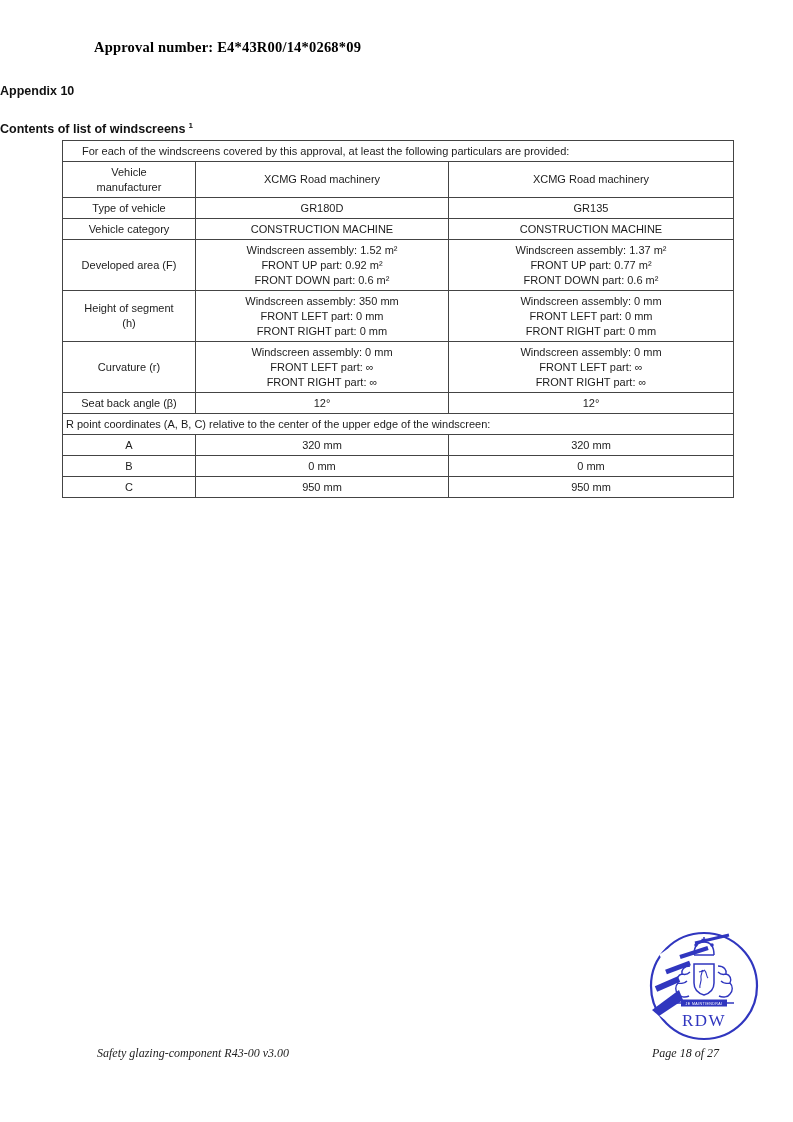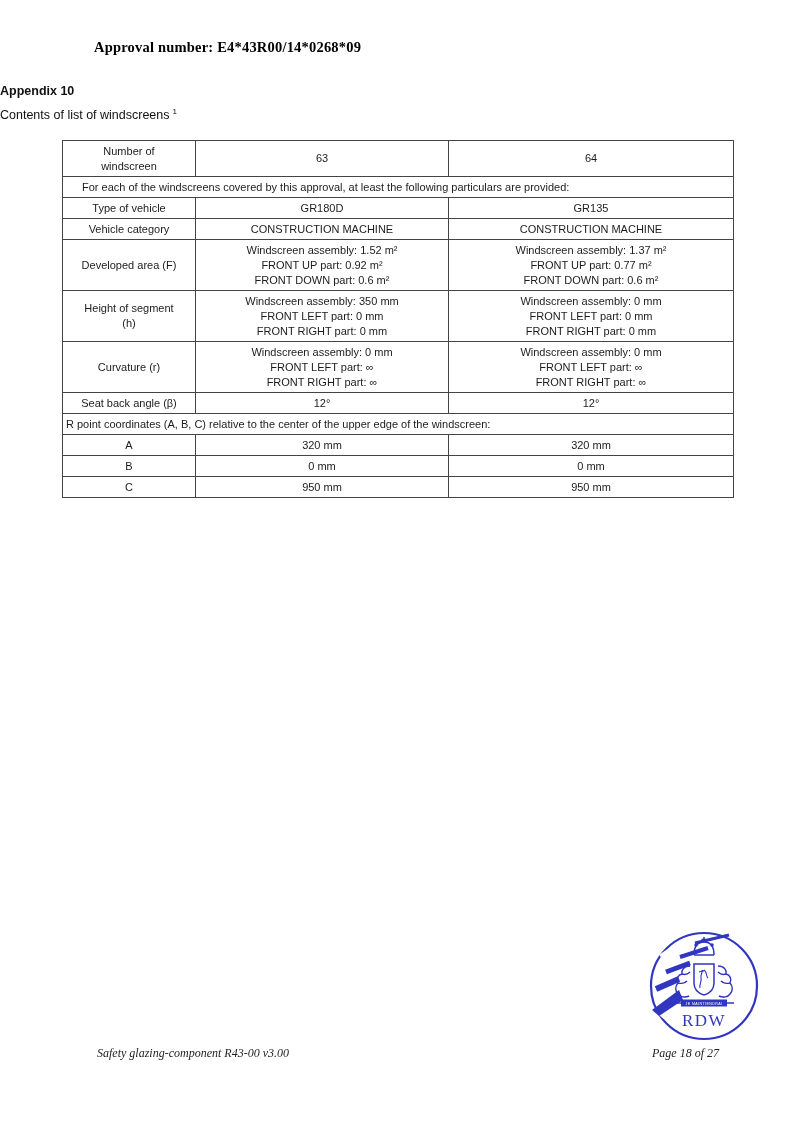--- a/index.html
+++ b/index.html
@@ -12,21 +12,21 @@
     overflow:hidden;
   }
   .approval{
     position:absolute;left:94px;top:39px;
     font-family:"Liberation Serif", serif;
     font-weight:bold;font-size:14.5px;color:#000;
     letter-spacing:0.2px;
   }
   .title-block{position:absolute;left:0;top:84px;width:793px;text-align:left;}
   .appendix{font-weight:bold;font-size:12.5px;color:#111;}
-  .contents{font-weight:normal;font-size:12.5px;color:#111;margin-top:9px;}
+  .contents{font-weight:bold;font-size:12.5px;color:#111;margin-top:23px;}
   .contents sup{font-size:8px;margin-left:3px;}
   table.wtable{
     position:absolute;left:62px;top:140px;
     width:671px;
     border-collapse:collapse;table-layout:fixed;
     font-size:11px;line-height:15px;color:#1c1c1c;
   }
   table.wtable td{
     border:1px solid #444;
     padding:2.5px 3px;
@@ -58,33 +58,33 @@
   </div>
 
   <table class="wtable">
     <colgroup>
       <col style="width:133px">
       <col style="width:253px">
       <col style="width:285px">
     </colgroup>
     <tbody>
         <tr>
-          <td>
-            <div class="line">Number of</div>
-            <div class="line">windscreen</div>
-          </td>
-          <td>
-            <div class="line">63</div>
-          </td>
-          <td>
-            <div class="line">64</div>
-          </td>
-        </tr>
-        <tr>
           <td colspan="3" class="span-left">For each of the windscreens covered by this approval, at least the following particulars are provided:</td>
+        </tr>
+        <tr>
+          <td>
+            <div class="line">Vehicle</div>
+            <div class="line">manufacturer</div>
+          </td>
+          <td>
+            <div class="line">XCMG Road machinery</div>
+          </td>
+          <td>
+            <div class="line">XCMG Road machinery</div>
+          </td>
         </tr>
         <tr>
           <td>
             <div class="line">Type of vehicle</div>
           </td>
           <td>
             <div class="line">GR180D</div>
           </td>
           <td>
             <div class="line">GR135</div>

